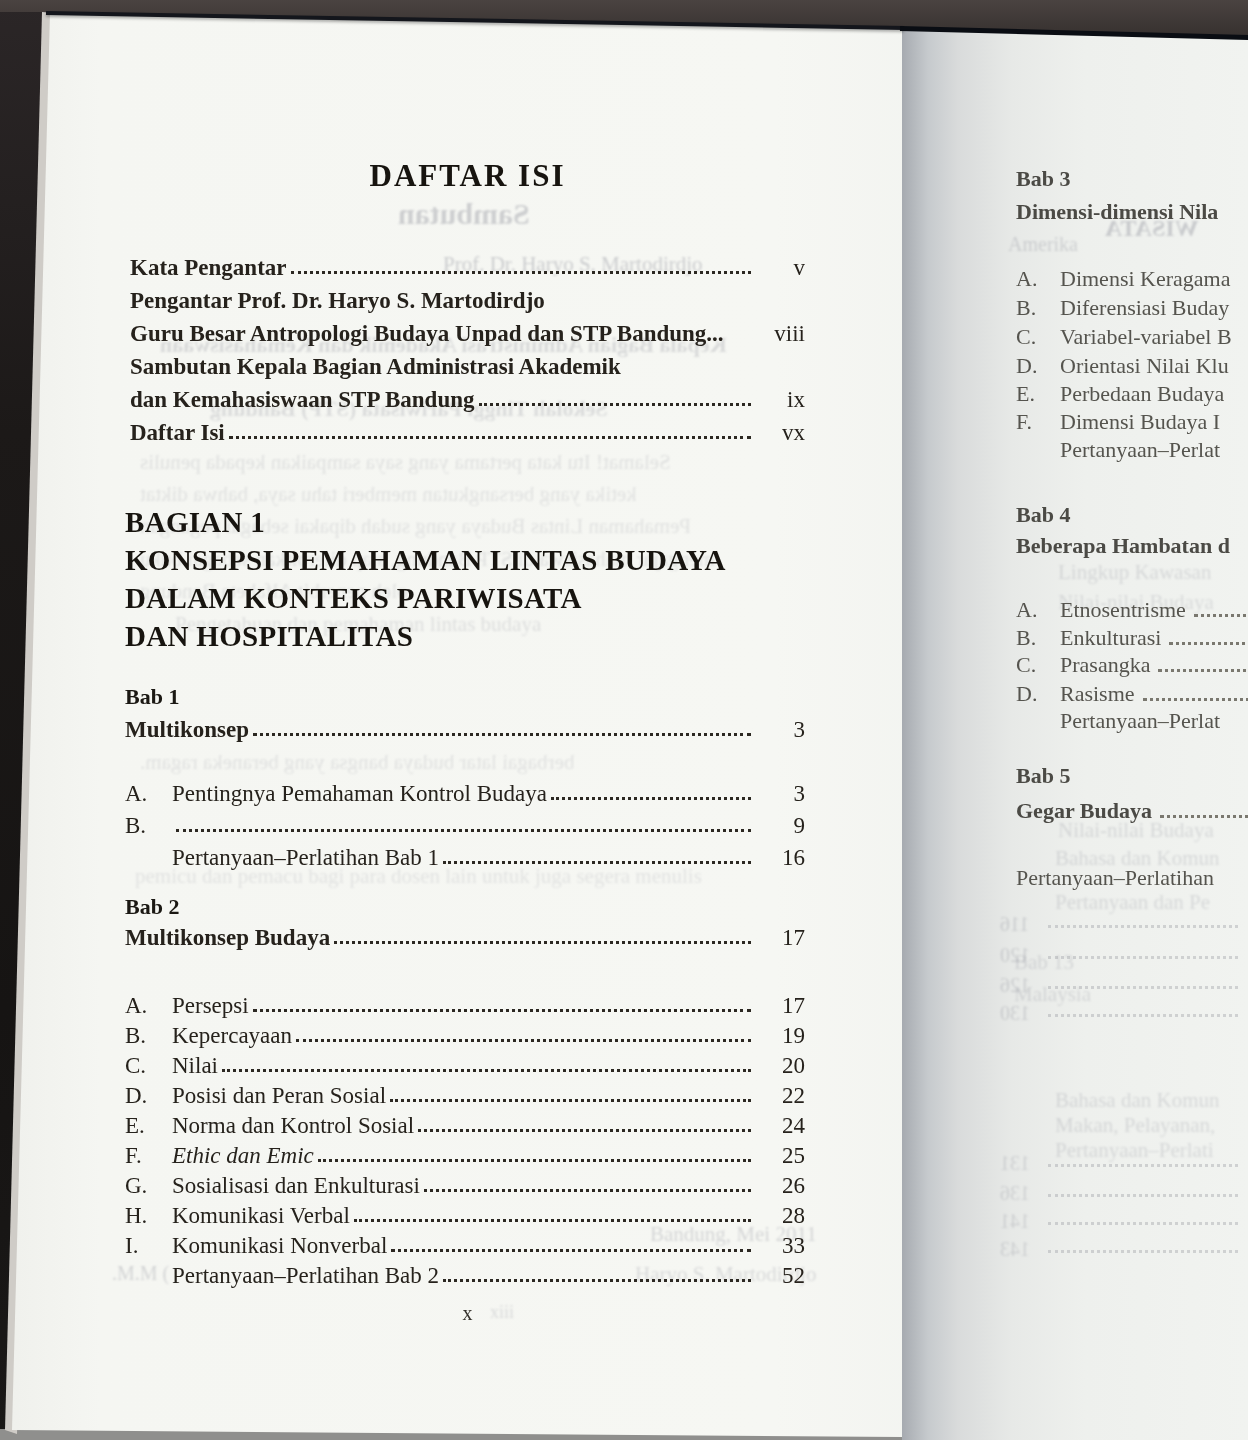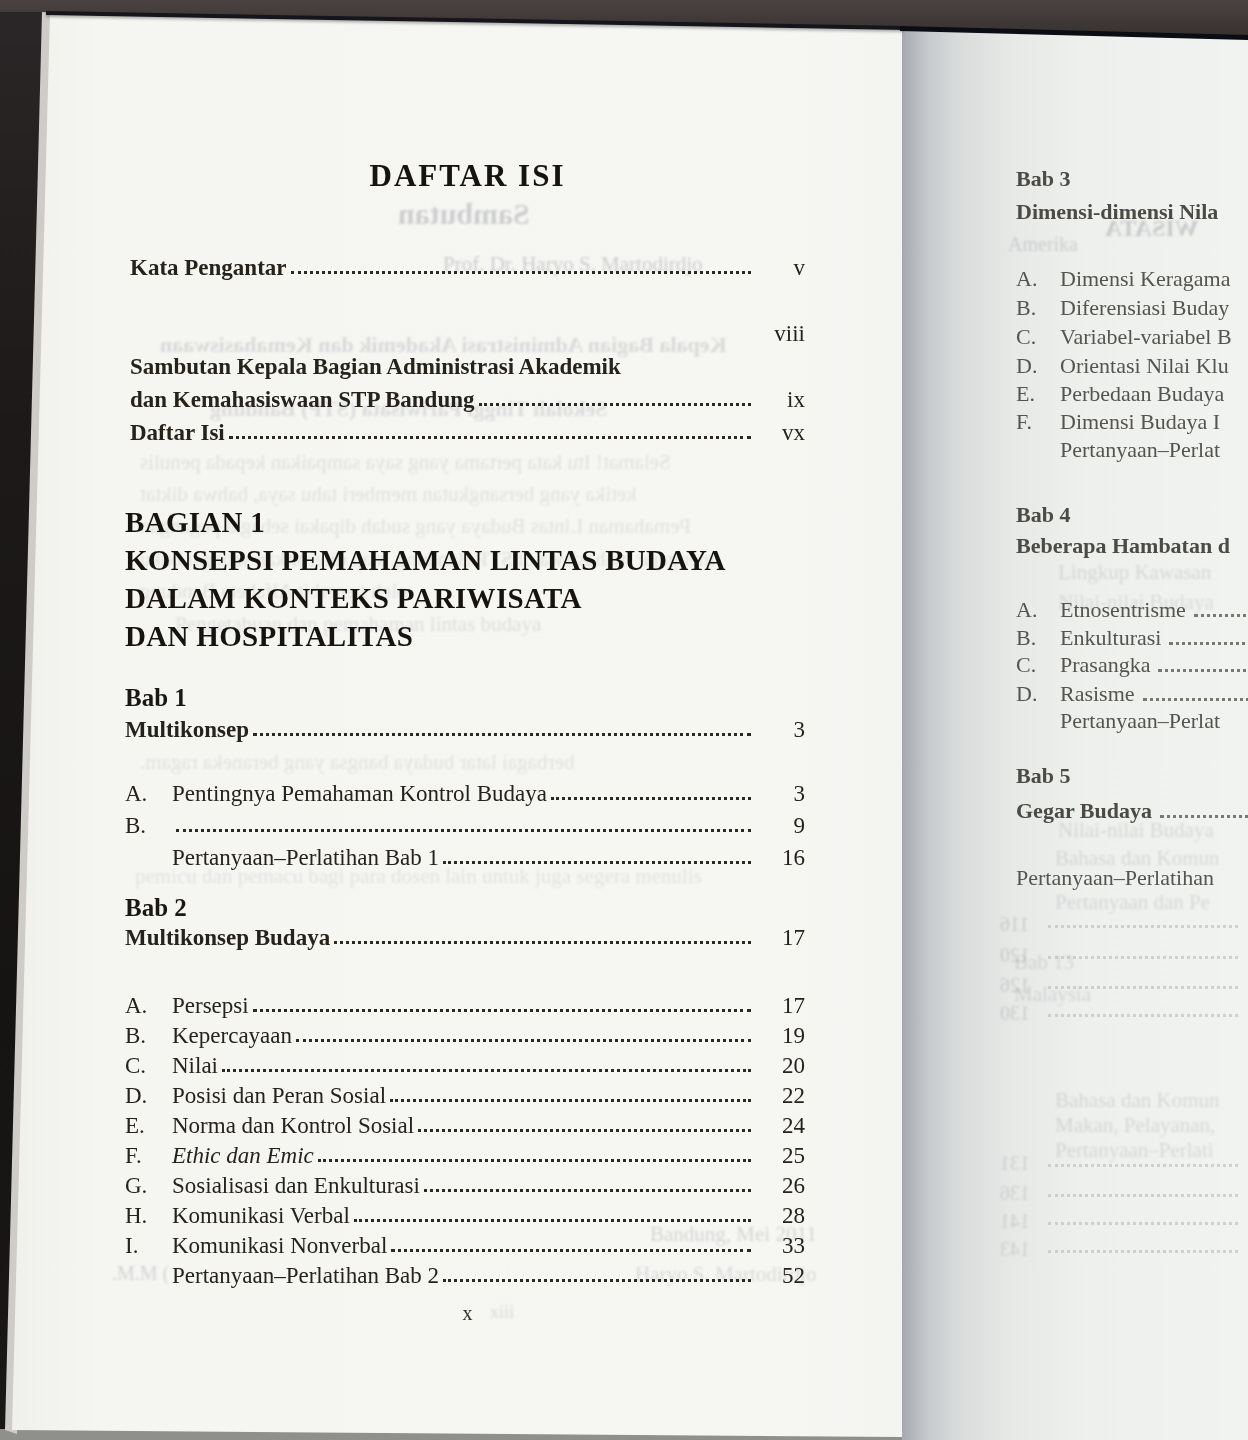--- a/index.html
+++ b/index.html
@@ -34,21 +34,21 @@
   .lrow { position:absolute; left:125px; width:680px; display:flex; align-items:flex-end;
     font-size:23px; color:#26221c; line-height:1.15; }
   .fm { left:130px; width:675px; }
   .b { font-weight:bold; }
   .it { font-style:italic;text-align:right; }
   .letter { flex:none; width:47px; }
   .dots { flex:1; min-width:24px; border-bottom:3.5px dotted #2c2822; margin:0 8px 7px 4px; }
   .sp { flex:1; }
   .pg { flex:none; min-width:46px; text-align:right; font-weight:normal; }
   .phead { position:absolute; left:125px; font-size:29px; font-weight:bold; color:#17140f; letter-spacing:.3px; }
-  .bab { position:absolute; left:125px; font-size:25px; font-weight:bold; color:#1b1813; }
+  .bab { position:absolute; left:125px; font-size:22px; font-weight:bold; color:#1b1813; }
   .pagenum { position:absolute; left:130px; width:675px; top:1302px; text-align:center;
     font-size:20px; color:#33302a; }
 
   
   .rtext { position:absolute; inset:0; filter:blur(.55px); }
   .rrow { position:absolute; left:1016px; width:330px; font-size:22px; color:#55544e;
     white-space:nowrap; line-height:1.15; }
   .rb { font-weight:bold; color:#4b4a45; }
   .rrow .rletter { display:inline-block; width:44px; }
   .rdots { display:inline-block; width:240px; margin-left:8px; border-bottom:3px dotted #7a786f; height:3px; }
@@ -123,21 +123,25 @@
   <div class="gdot" style="left:1048px; top:1222px;"></div>
   <div class="gdot" style="left:1048px; top:1250px;"></div>
 
   <div class="ltitle">DAFTAR ISI</div>
 
   <div class="lrow fm" style="top:255px;">
     <span class="lbl b">Kata Pengantar</span>
     <span class="dots"></span>
     <span class="pg">v</span>
   </div>
+  <div class="lrow fm" style="top:288px;">
+    <span class="lbl b">Pengantar Prof. Dr. Haryo S. Martodirdjo</span>
+  </div>
   <div class="lrow fm" style="top:321px;">
+    <span class="lbl b">Guru Besar Antropologi Budaya Unpad dan STP Bandung...</span>
     <span class="sp"></span>
     <span class="pg">viii</span>
   </div>
   <div class="lrow fm" style="top:387px;">
     <span class="lbl b">dan Kemahasiswaan STP Bandung</span>
     <span class="dots"></span>
     <span class="pg">ix</span>
   </div>
   <div class="lrow fm" style="top:354px;">
     <span class="lbl b">Sambutan Kepala Bagian Administrasi Akademik</span>

